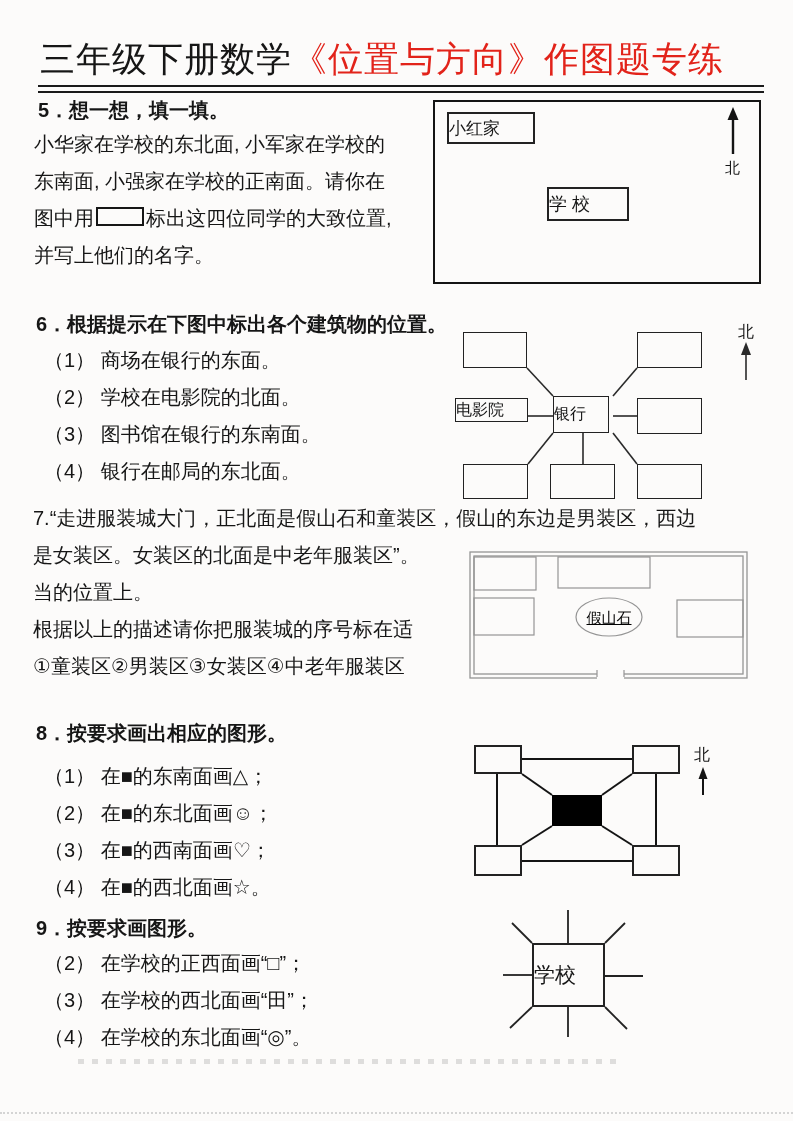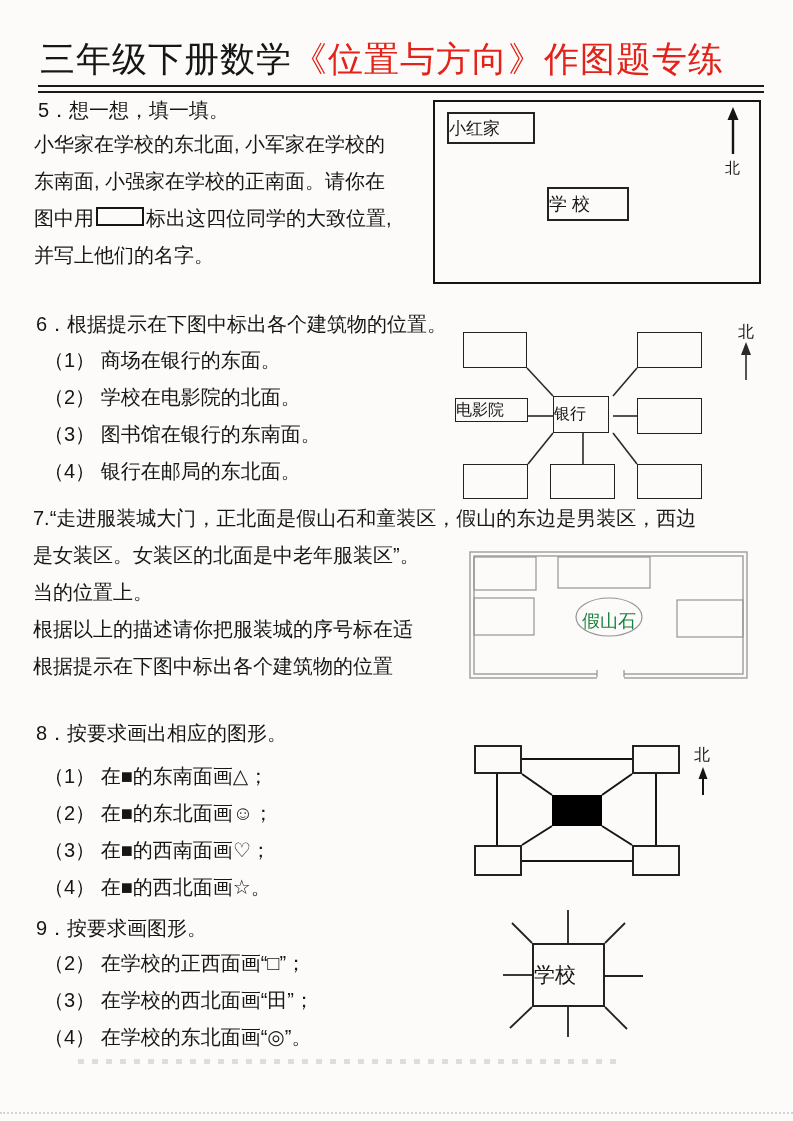--- a/index.html
+++ b/index.html
@@ -6,36 +6,36 @@
   body{background:#e8e8e8;font-family:"Liberation Sans","DejaVu Sans",sans-serif;}
   .page{position:relative;width:793px;height:1121px;background:#fcfbfa;margin:0 auto;overflow:hidden;color:#161616;}
 
   
   .title{position:absolute;left:40px;top:36px;font-size:35px;font-weight:normal;letter-spacing:1px;white-space:nowrap;}
   .title .red{color:#e2231a;}
   .title-rule{position:absolute;left:38px;top:85px;width:726px;height:4px;
     border-top:2.5px solid #1a1a1a;border-bottom:2.5px solid #1a1a1a;}
 
   
-  .qheading{position:absolute;font-size:20px;font-weight:normal;white-space:nowrap;text-align:right;}
+  .qheading{position:absolute;font-size:20px;font-weight:bold;white-space:nowrap;text-align:right;}
   .bodyblock{position:absolute;font-size:20px;line-height:37px;white-space:nowrap;}
   .bodyline{height:37px;}
   .inline-rect{display:inline-block;width:44px;height:15px;border:2px solid #161616;vertical-align:-1px;margin:0 2px;}
 
   
   .diag{position:absolute;}
   .diag svg{position:absolute;left:0;top:0;}
   .box{position:absolute;border:2px solid #222;background:transparent;display:flex;align-items:center;justify-content:flex-start;box-sizing:border-box;}
   .box.thin{border-width:1.5px;}
   .lbl{white-space:nowrap;}
   .north{position:absolute;font-size:15px;color:#161616;}
 
   .q5-frame{border:2.5px solid #141414;box-sizing:border-box;}
   .black-box{position:absolute;background:#000;}
-  .rockery-lbl{position:absolute;font-size:18px;color:#15803d;text-align:center;}
+  .rockery-lbl{position:absolute;font-size:15px;color:#000000;text-align:center;text-decoration:underline;}
 
   .cut-line{position:absolute;border-top:2px dotted #cbcbcb;opacity:.8;}
   .ghost{position:absolute;height:5px;opacity:.18;
     background:repeating-linear-gradient(90deg,#555 0 6px,transparent 6px 14px);}
 </style>
 </head>
 <body>
 
 <div class="page">
 
@@ -101,21 +101,21 @@
     <div class="box thin" style="left:95px;top:146px;width:65px;height:35px;"></div>
     <div class="box thin" style="left:182px;top:146px;width:65px;height:35px;"></div>
     <div class="north" style="left:283px;top:4px;font-size:16px;">北</div>
   </div>
 
   <div class="bodyblock" style="left:33px;top:500px;">
     <div class="bodyline">7.“走进服装城大门，正北面是假山石和童装区，假山的东边是男装区，西边</div>
     <div class="bodyline">是女装区。女装区的北面是中老年服装区”。</div>
     <div class="bodyline">当的位置上。</div>
     <div class="bodyline">根据以上的描述请你把服装城的序号标在适</div>
-    <div class="bodyline">根据提示在下图中标出各个建筑物的位置</div>
+    <div class="bodyline">①童装区②男装区③女装区④中老年服装区</div>
   </div>
 
   <div class="diag" style="left:466px;top:549px;width:286px;height:134px;">
     <svg width="286" height="134" viewBox="0 0 286 134">
       <g stroke="#949494" stroke-width="1.3" fill="none">
         <rect x="4" y="3" width="277" height="126"></rect>
         <rect x="8" y="7" width="269" height="118"></rect>
       </g>
       <rect x="131" y="117" width="27" height="15" fill="#fcfbfa" stroke="none"></rect>
       <g stroke="#949494" stroke-width="1.2" fill="none">

